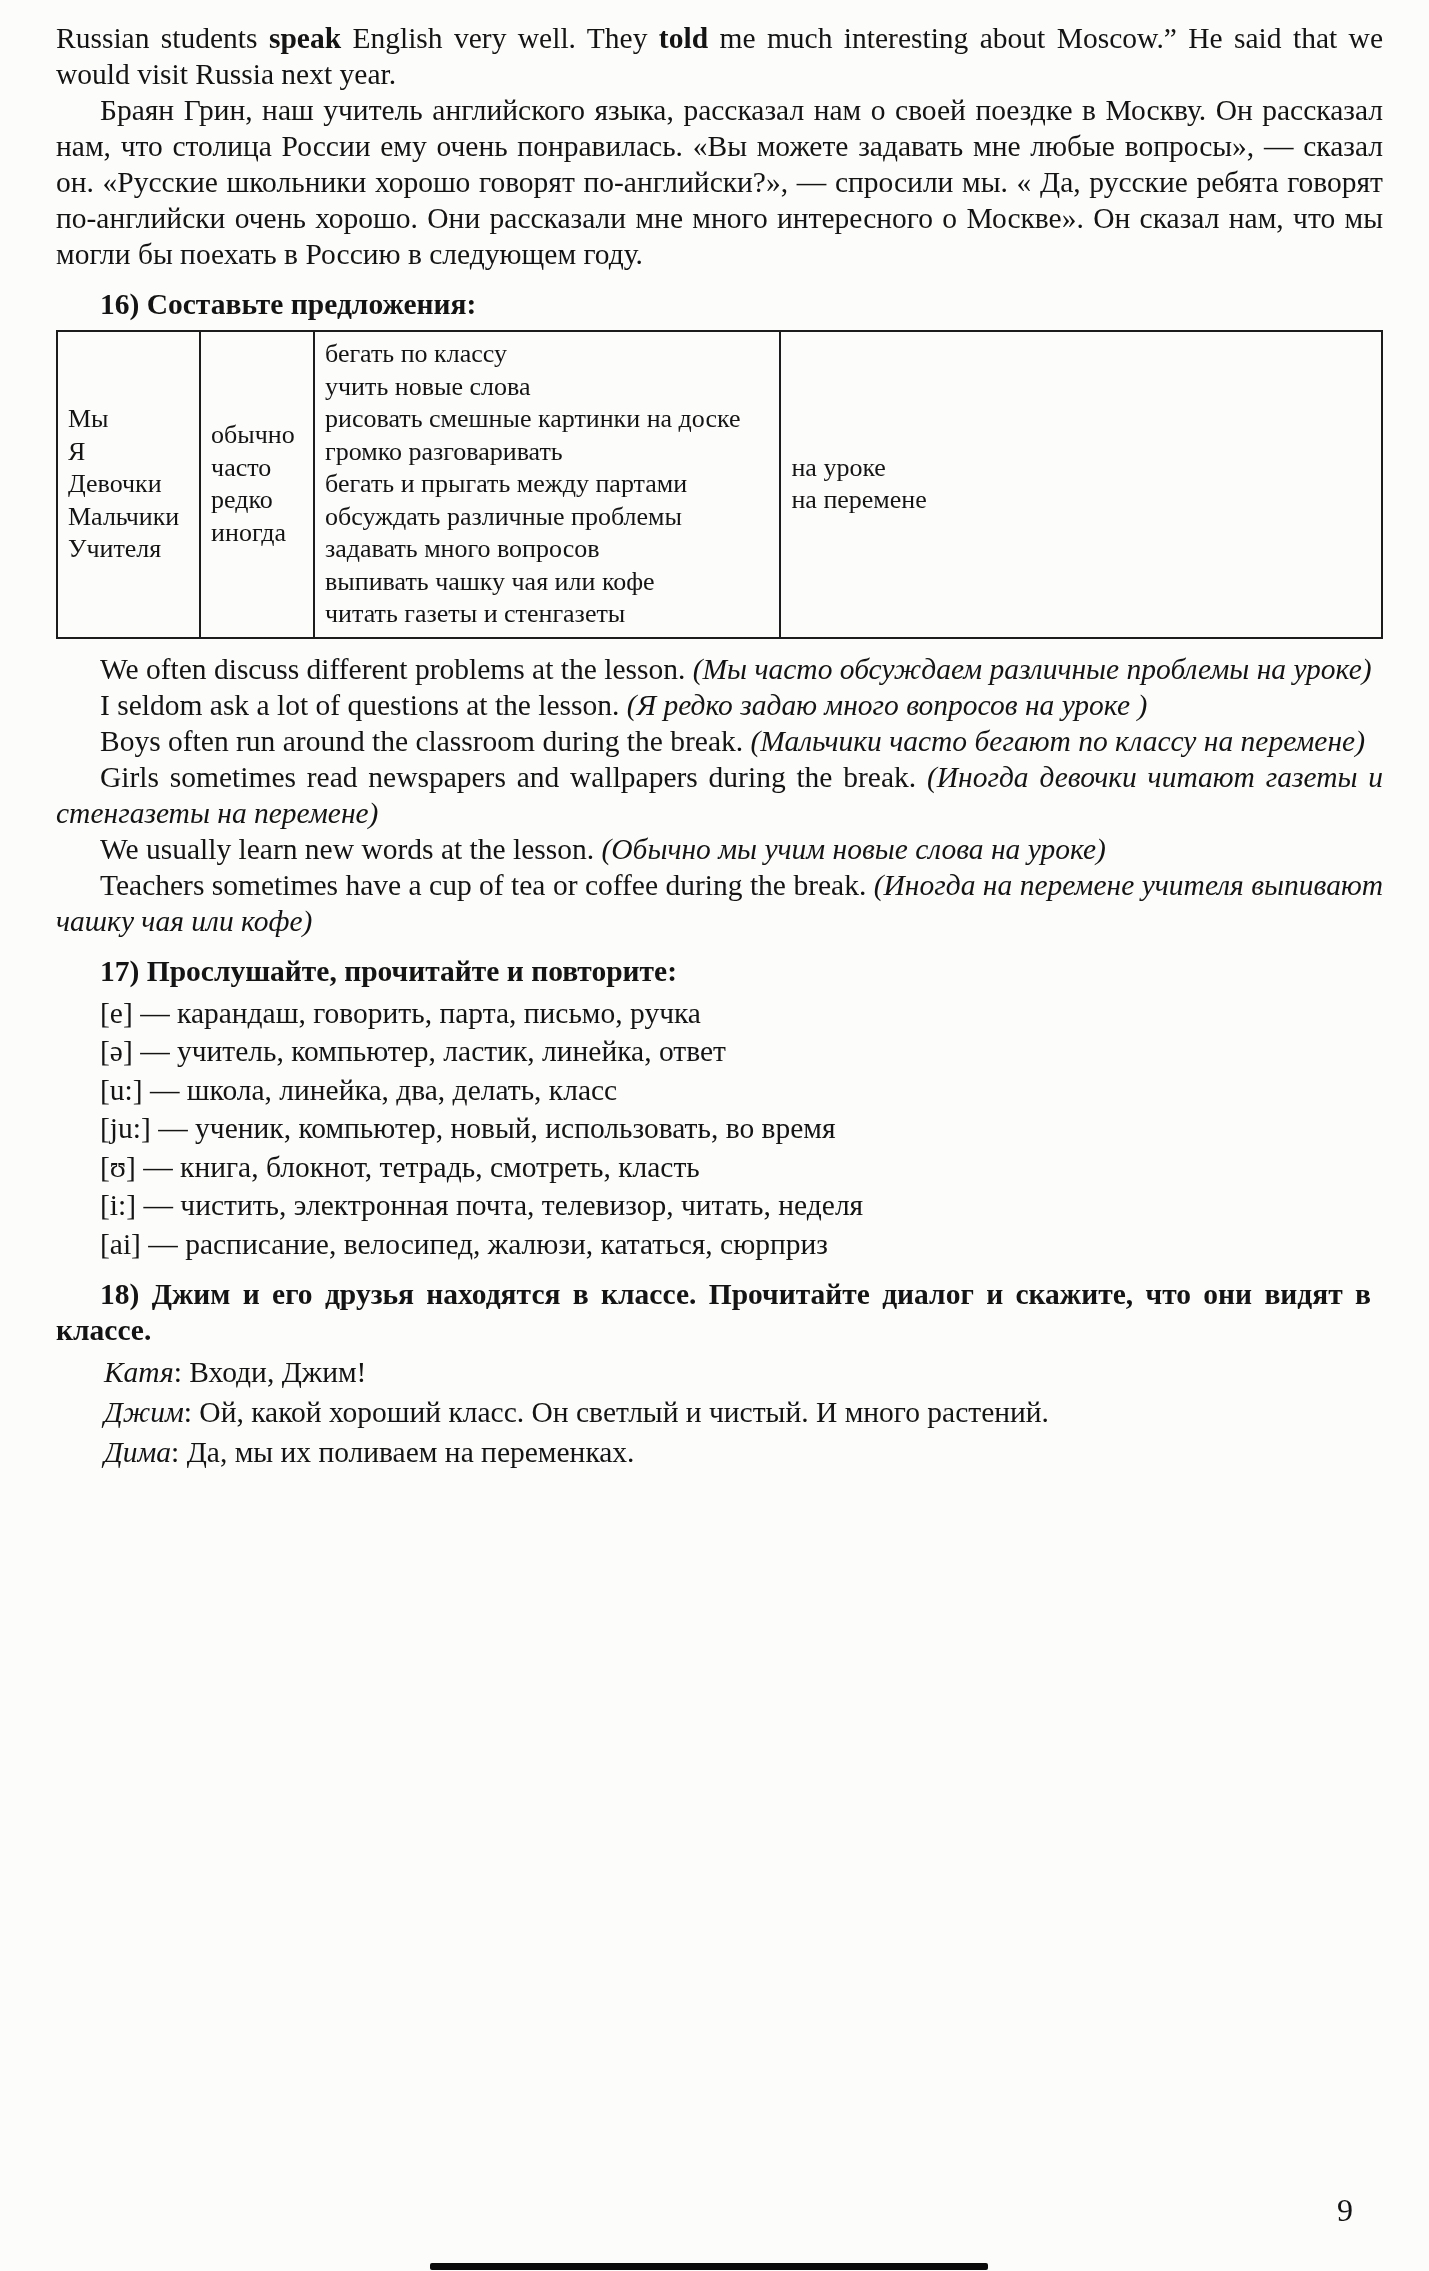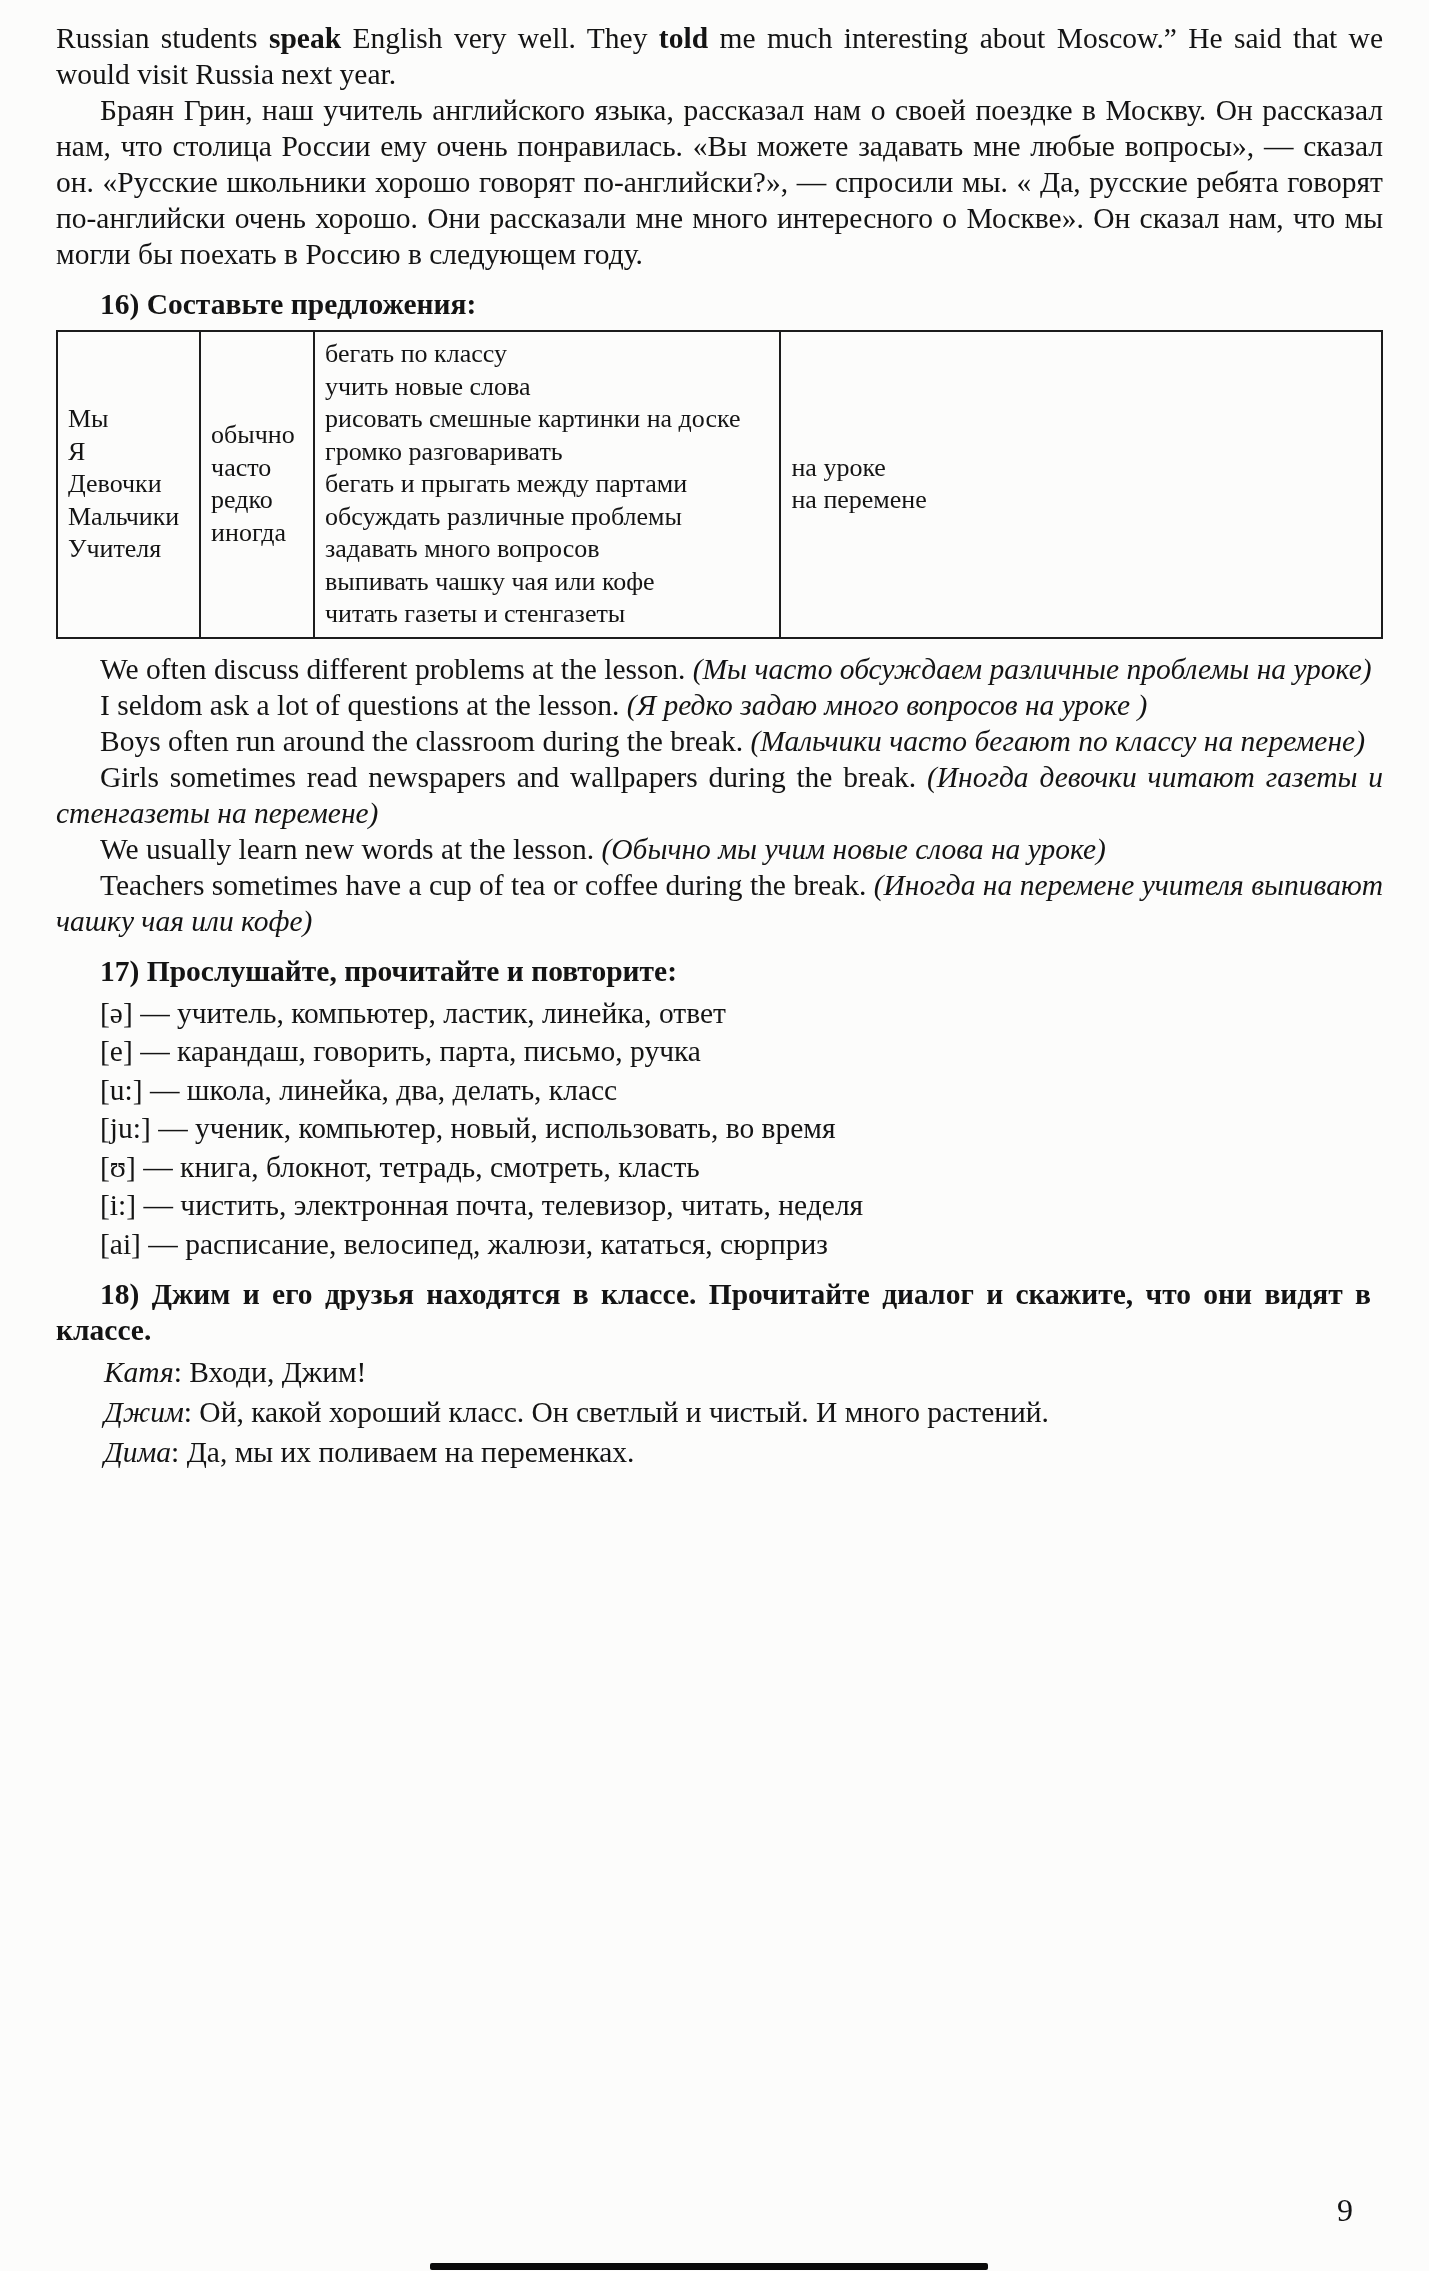--- a/index.html
+++ b/index.html
@@ -137,22 +137,22 @@
 
   <p class="para indent example"><span>We often discuss different problems at the lesson. </span><i class="ru">(Мы часто обсуждаем различные проблемы на уроке)</i></p>
   <p class="para indent example"><span>I seldom ask a lot of questions at the lesson. </span><i class="ru">(Я редко задаю много вопросов на уроке )</i></p>
   <p class="para indent example"><span>Boys often run around the classroom during the break. </span><i class="ru">(Мальчики часто бегают по классу на перемене)</i></p>
   <p class="para indent example"><span>Girls sometimes read newspapers and wallpapers during the break. </span><i class="ru">(Иногда девочки читают газеты и стенгазеты на перемене)</i></p>
   <p class="para indent example"><span>We usually learn new words at the lesson. </span><i class="ru">(Обычно мы учим новые слова на уроке)</i></p>
   <p class="para indent example"><span>Teachers sometimes have a cup of tea or coffee during the break. </span><i class="ru">(Иногда на перемене учителя выпивают чашку чая или кофе)</i></p>
 
   <p class="heading">17) Прослушайте, прочитайте и повторите:</p>
 
+  <p class="phon"><span>[e]</span><span> — </span><span>карандаш, говорить, парта, письмо, ручка</span></p>
   <p class="phon"><span>[ə]</span><span> — </span><span>учитель, компьютер, ластик, линейка, ответ</span></p>
-  <p class="phon"><span>[e]</span><span> — </span><span>карандаш, говорить, парта, письмо, ручка</span></p>
   <p class="phon"><span>[u:]</span><span> — </span><span>школа, линейка, два, делать, класс</span></p>
   <p class="phon"><span>[ju:]</span><span> — </span><span>ученик, компьютер, новый, использовать, во время</span></p>
   <p class="phon"><span>[ʊ]</span><span> — </span><span>книга, блокнот, тетрадь, смотреть, класть</span></p>
   <p class="phon"><span>[i:]</span><span> — </span><span>чистить, электронная почта, телевизор, читать, неделя</span></p>
   <p class="phon"><span>[ai]</span><span> — </span><span>расписание, велосипед, жалюзи, кататься, сюрприз</span></p>
 
   <p class="heading">18) Джим и его друзья находятся в классе. Прочитайте диалог и скажите, что они видят в классе.</p>
 
   <p class="para indent dialogue"><i>Катя</i><span>: Входи, Джим!</span></p>
   <p class="para indent dialogue"><i>Джим</i><span>: Ой, какой хороший класс. Он светлый и чистый. И много растений.</span></p>

